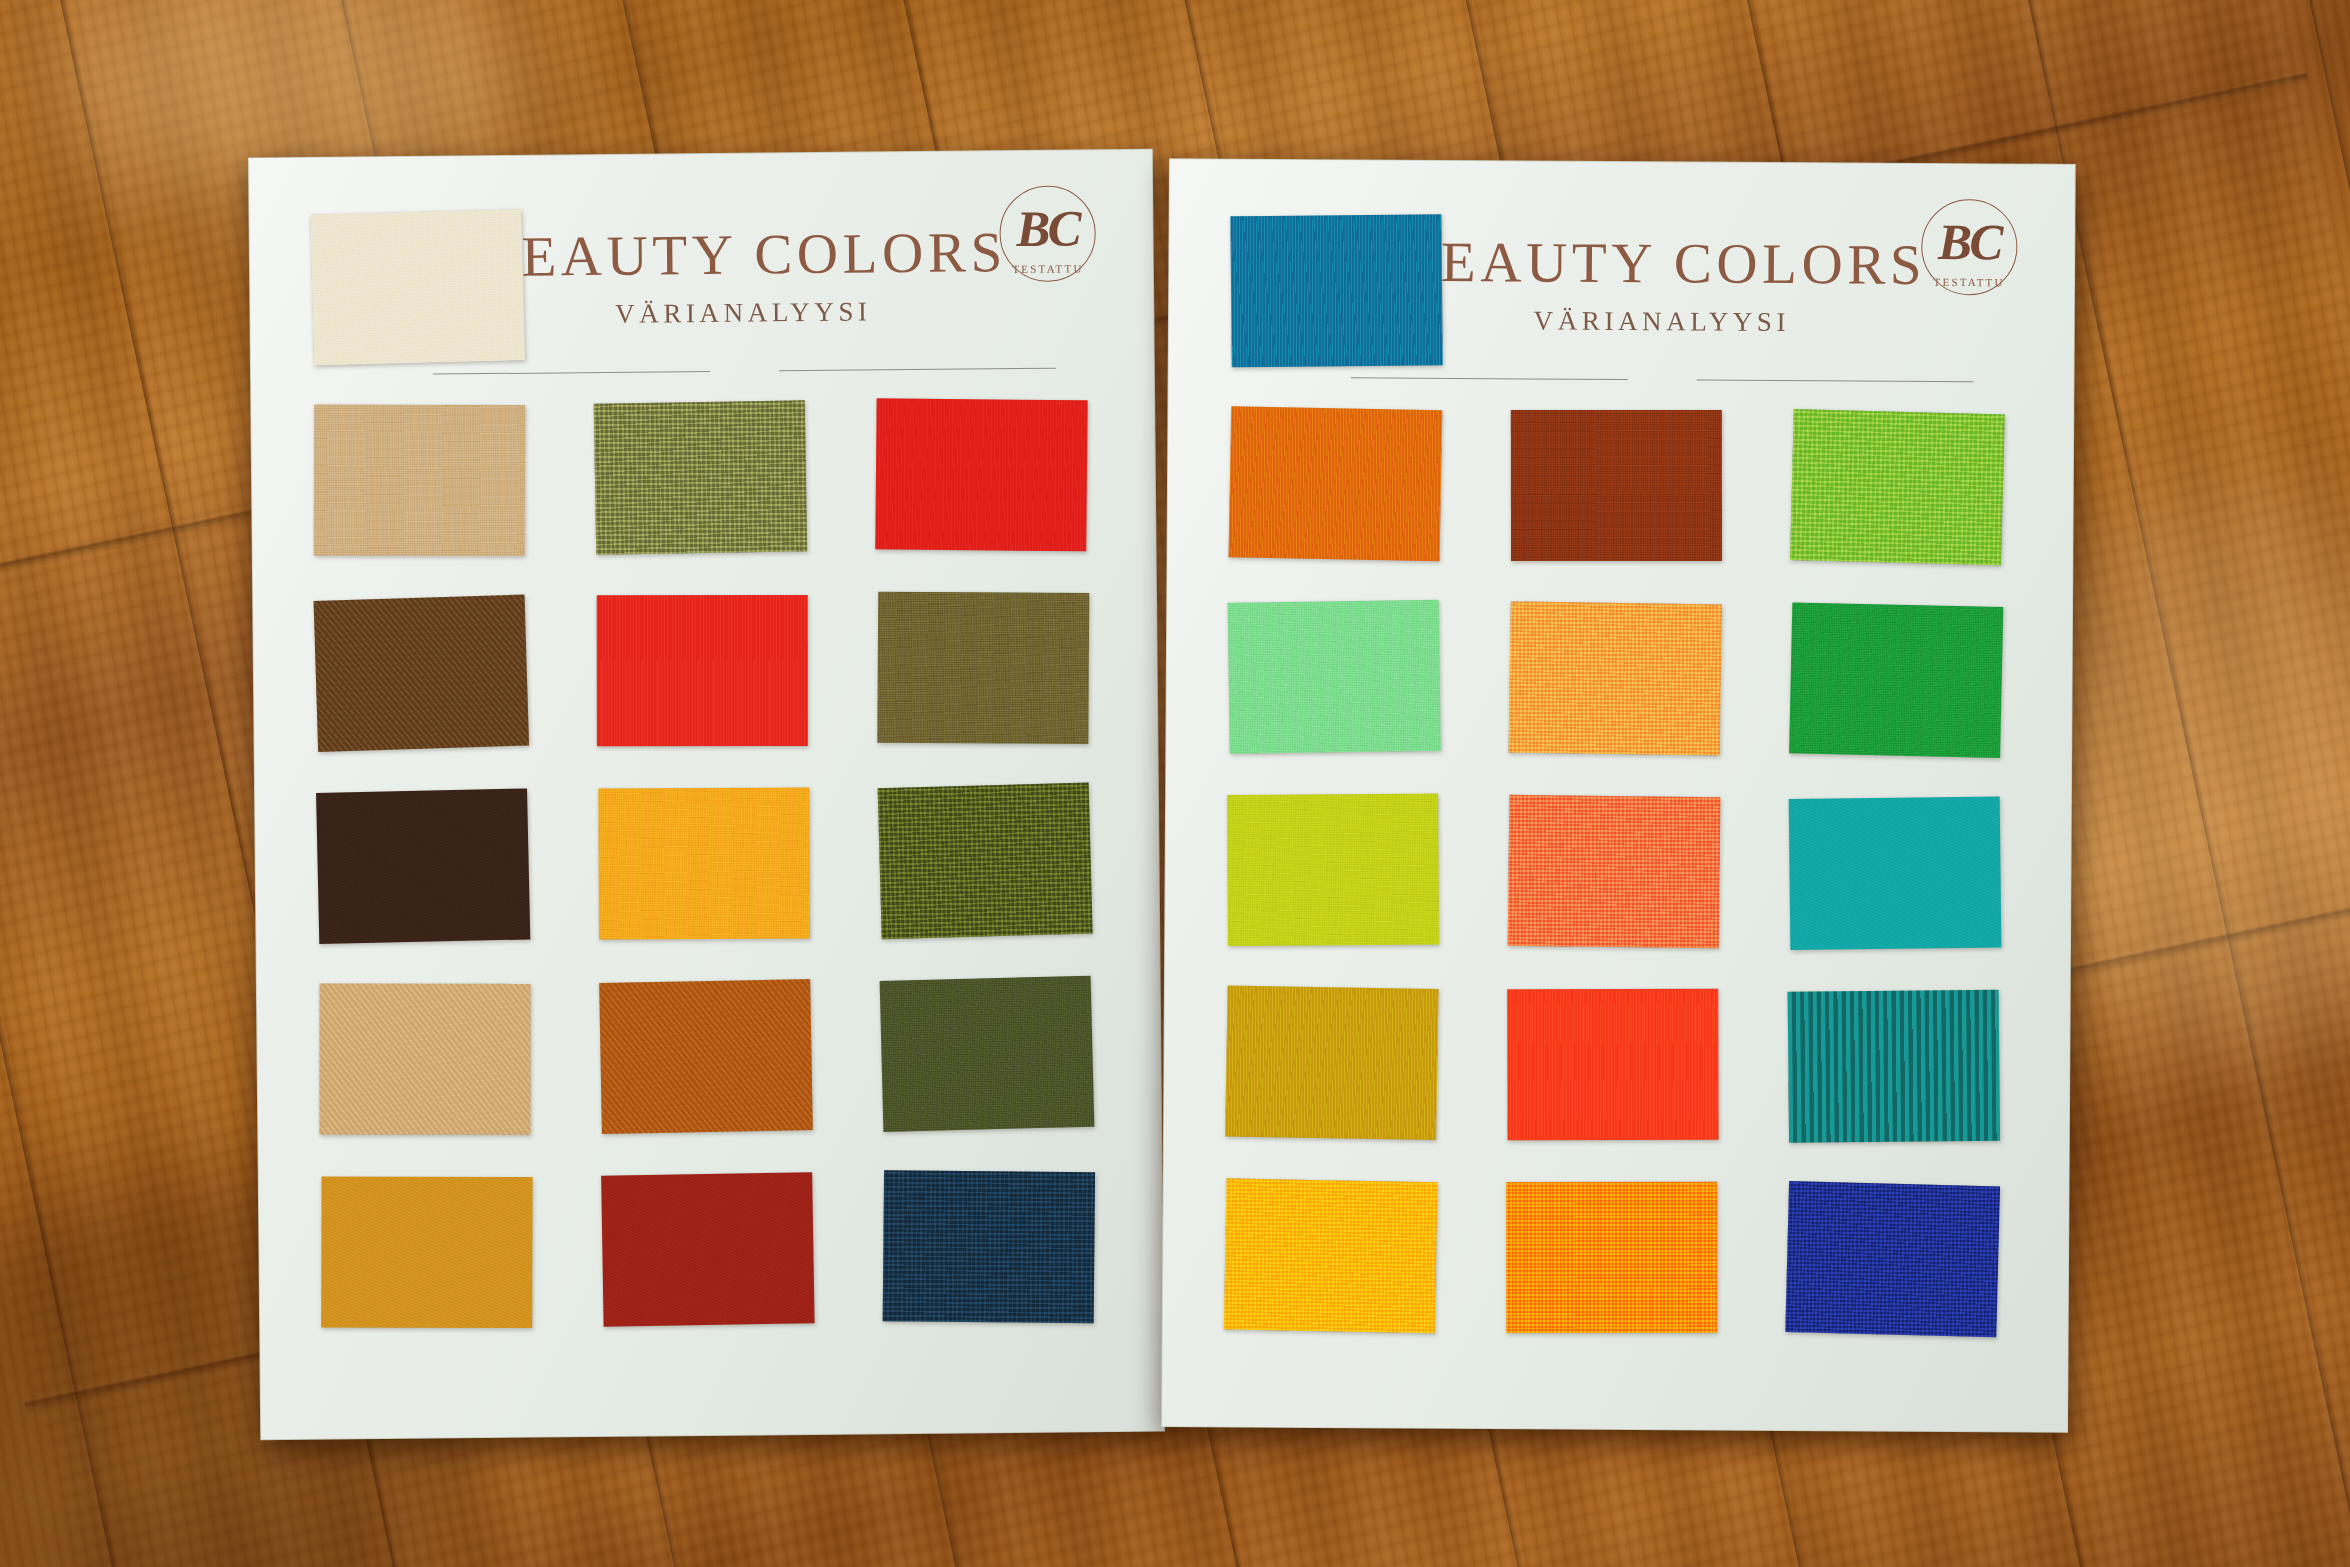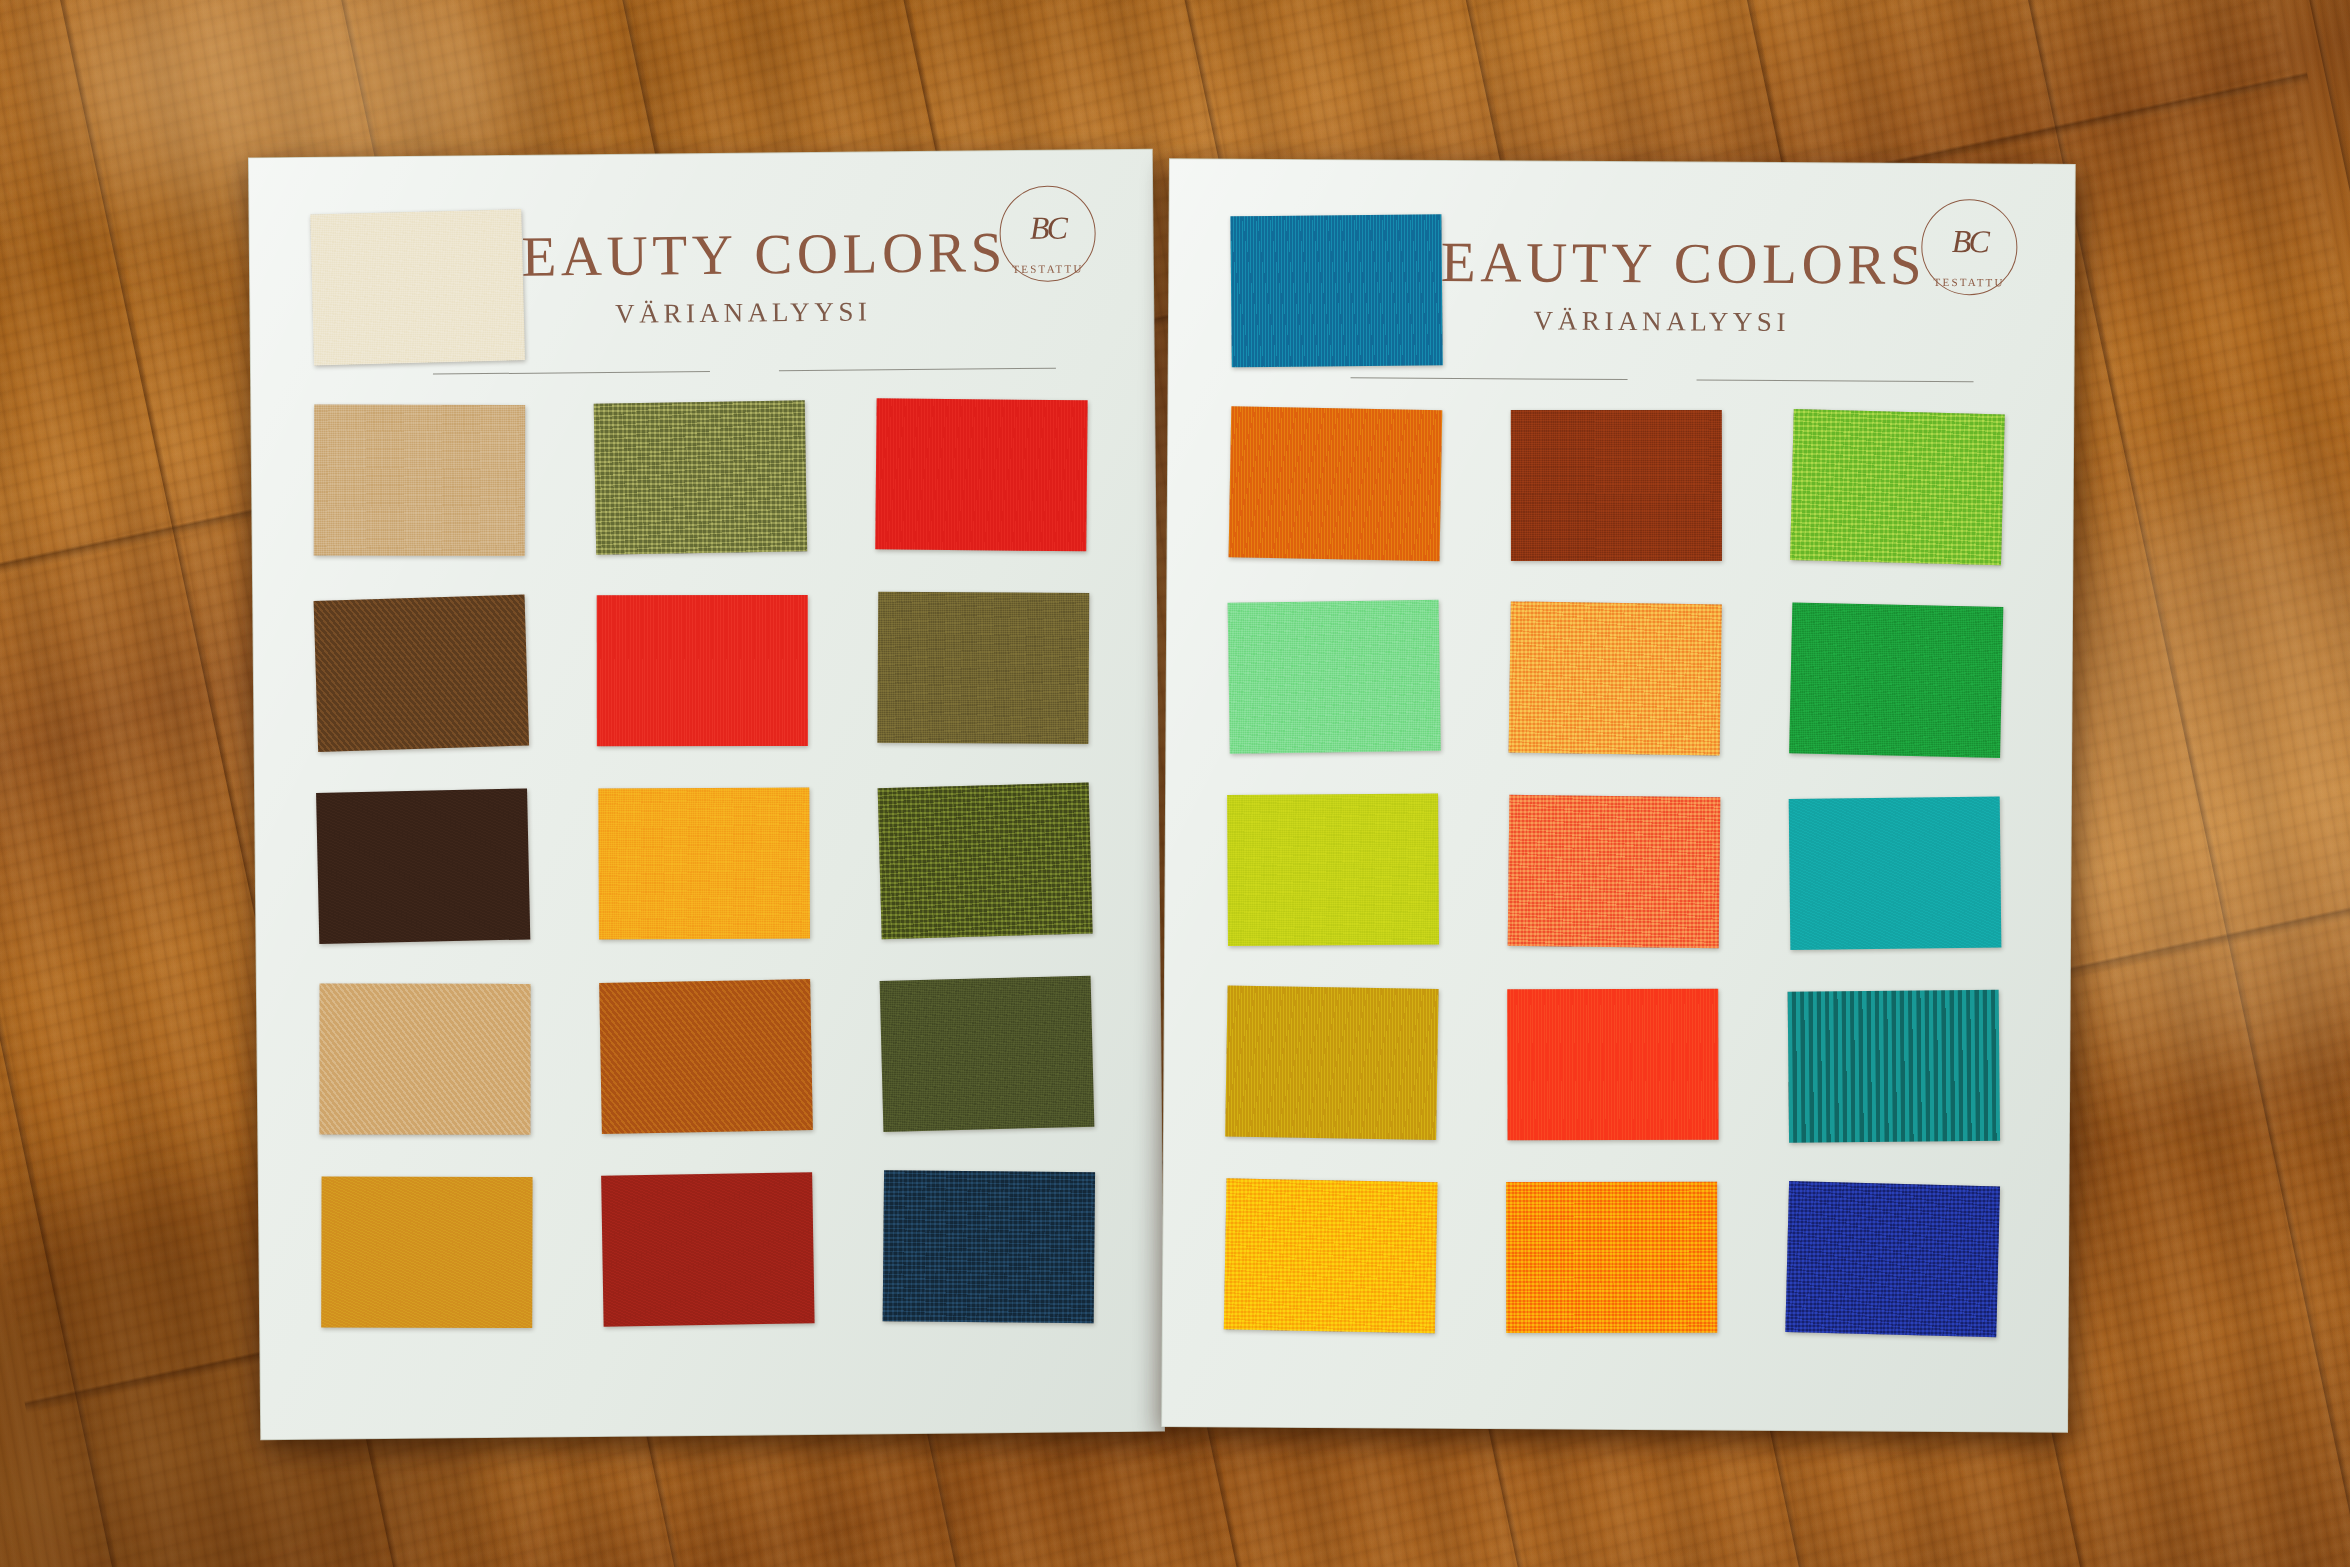--- a/index.html
+++ b/index.html
@@ -185,22 +185,22 @@
     border-radius: 50%;
   }
   .logo-bc {
     position: absolute;
     inset: 0;
     display: flex;
     align-items: center;
     justify-content: center;
     font-family: "Liberation Serif", serif;
     font-style: italic;
-    font-weight: normal;
-    font-size: 32px;
+    font-weight: bold;
+    font-size: 51px;
     color: #7A4C38;
     letter-spacing: -2.8px;
     padding-bottom: 11px;
   }
   .logo-arc {
     position: absolute;
     left: 0; right: 0;
     bottom: 6.4px;
     text-align: center;
     font-family: "Liberation Serif", serif;

